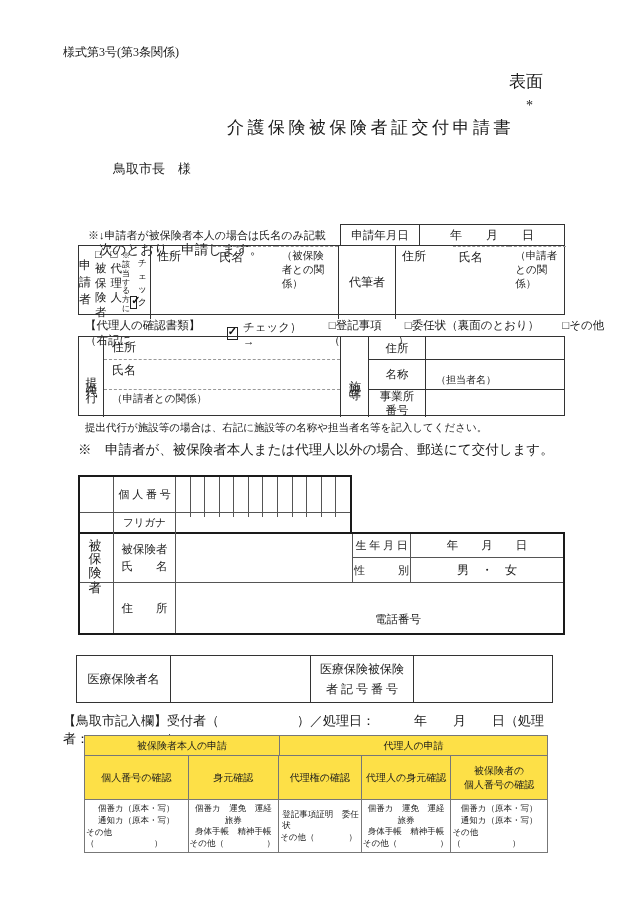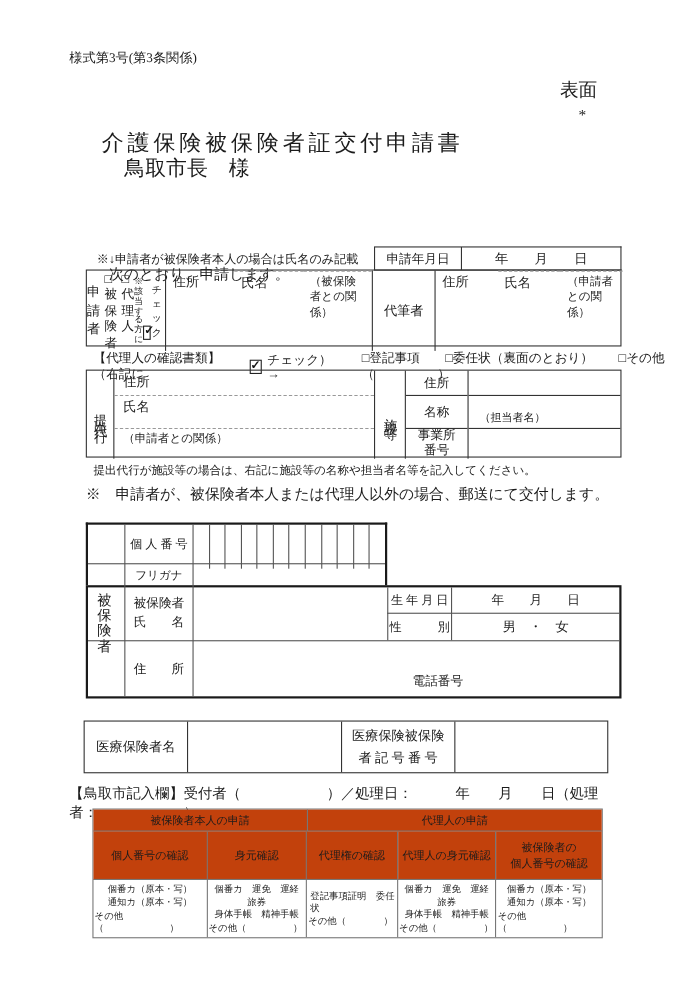--- a/index.html
+++ b/index.html
@@ -9,22 +9,22 @@
     overflow:hidden;
   }
   .abs{position:absolute;}
   .preline{white-space:pre-line;}
   .c{display:flex;align-items:center;justify-content:center;text-align:center;}
   .vtext{writing-mode:vertical-rl;text-orientation:upright;}
   
   .form-number{left:63px;top:44px;font-size:12px;}
   .side-label{left:0;top:70px;width:543px;text-align:right;font-size:17px;}
   .star{left:0;top:98px;width:533px;text-align:right;font-size:14px;}
-  .doc-title{left:0;top:116px;width:514px;text-align:center;font-size:20px;letter-spacing:3.5px;}
-  .addressee{left:113px;top:140px;font-size:19px;}
+  .doc-title{left:0;top:116px;width:514px;text-align:right;font-size:17px;letter-spacing:3.5px;}
+  .addressee{left:113px;top:160px;font-size:13px;}
   .intro{left:99px;top:201px;font-size:13.5px;margin-top:40px;}
   
   .top-row{left:78px;top:224px;width:487px;height:22px;display:flex;font-size:11px;}
   .top-note{width:262px;display:flex;align-items:center;padding-left:10px;box-sizing:border-box;}
   .date-label-cell{width:80px;box-sizing:border-box;border:1px solid #333;font-size:11.5px;}
   .date-value-cell{width:145px;box-sizing:border-box;border:1px solid #333;border-left:none;font-size:12px;}
   
   .app-table{left:78px;top:245px;width:487px;height:70px;border:1px solid #333;display:grid;grid-template-columns:72px 188px 57px 170px;box-sizing:border-box;}
   .app-col{border-right:1px solid #333;box-sizing:border-box;display:flex;}
   .app-col:last-child{border-right:none;}
@@ -72,21 +72,21 @@
   .med-table{left:76px;top:655px;width:477px;height:48px;border:1px solid #333;display:flex;box-sizing:border-box;font-size:12px;}
   .med-cell{border-right:1px solid #333;box-sizing:border-box;display:flex;align-items:center;justify-content:center;text-align:center;}
   .med-cell:last-child{border-right:none;}
   
   .city-line{left:63px;top:712px;font-size:13px;}
   
   .conf-table{left:84px;top:735px;width:464px;border:1px solid #777;box-sizing:border-box;font-size:10px;}
   .conf-row{display:flex;}
   .conf-cell{box-sizing:border-box;border-right:1px solid #777;display:flex;align-items:center;justify-content:center;text-align:center;}
   .conf-cell:last-child{border-right:none;}
-  .hdr{background:#c2410c;border-bottom:1px solid #777;}
+  .hdr{background:#fde047;border-bottom:1px solid #777;}
   .g1{width:195px;height:20px;} .g2{flex:1;height:20px;}
   .h1{width:104px;} .h2{width:91px;} .h3{width:83px;} .h4{width:90px;} .h5{width:96px;}
   .hrow2 .conf-cell{height:44px;}
   .brow .conf-cell{height:52px;font-size:8.5px;flex-direction:column;justify-content:center;align-items:stretch;padding:1px 1px;}
   .cell-main{text-align:center;line-height:1.4;}
   .cell-main.left{text-align:left;padding-left:2px;}
   .cell-other{text-align:left;line-height:1.3;}
 </style>
 </head>
 <body>

